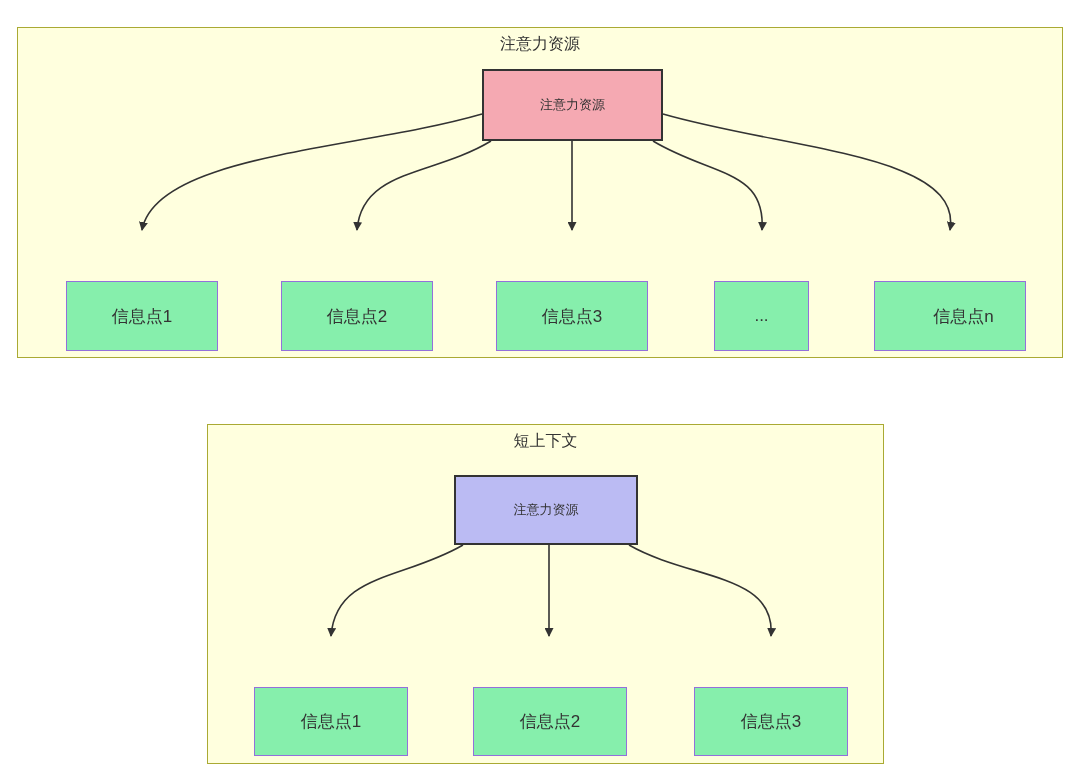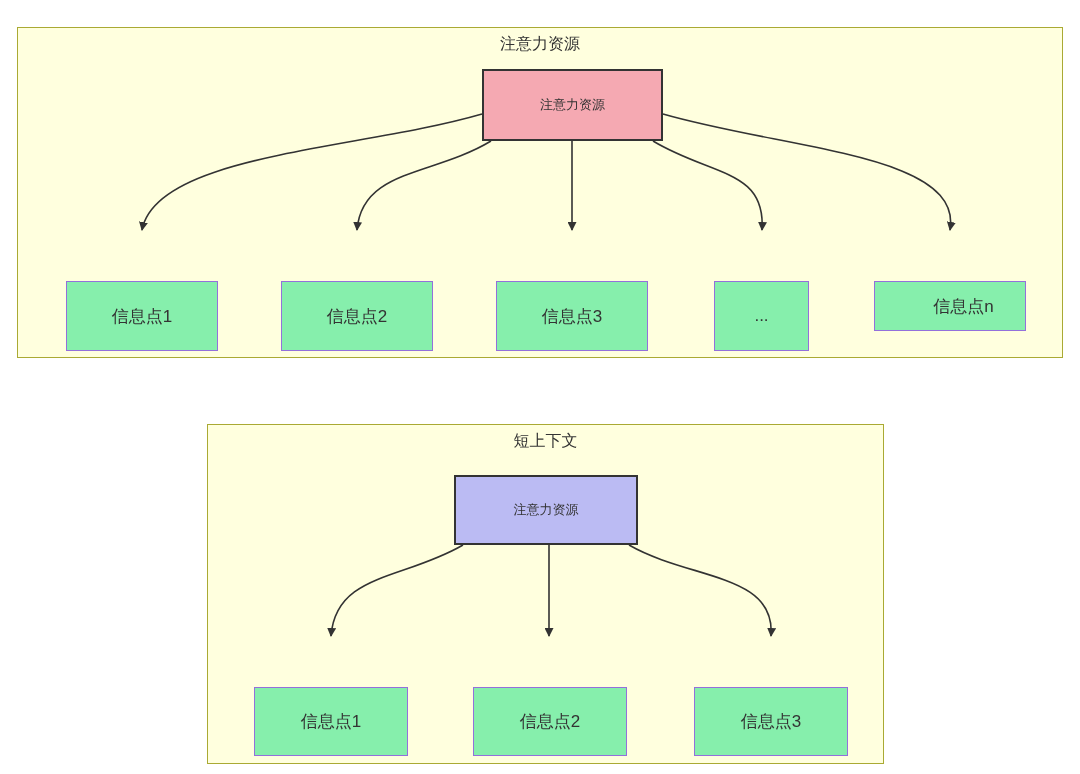--- a/index.html
+++ b/index.html
@@ -58,21 +58,21 @@
     </div>
     <div class="node node-child" style="left:263px;top:209px;width:152px;height:70px;">
       <span>信息点2</span>
     </div>
     <div class="node node-child" style="left:478px;top:209px;width:152px;height:70px;">
       <span>信息点3</span>
     </div>
     <div class="node node-child" style="left:696px;top:209px;width:95px;height:70px;">
       <span>...</span>
     </div>
-    <div class="node node-child" style="left:856px;top:209px;width:152px;height:50px;padding-left:27px;">
+    <div class="node node-child" style="left:856px;top:209px;width:152px;height:70px;padding-left:27px;">
       <span>信息点n</span>
     </div>
   </section>
 
   <section class="cluster cluster-short">
     <div class="cluster-title">短上下文</div>
 
     <svg class="edges" width="677" height="340" viewBox="0 0 677 340">
       <defs>
         <marker id="arrow2" markerWidth="9" markerHeight="9" refX="8" refY="4.5" orient="auto" markerUnits="userSpaceOnUse">

